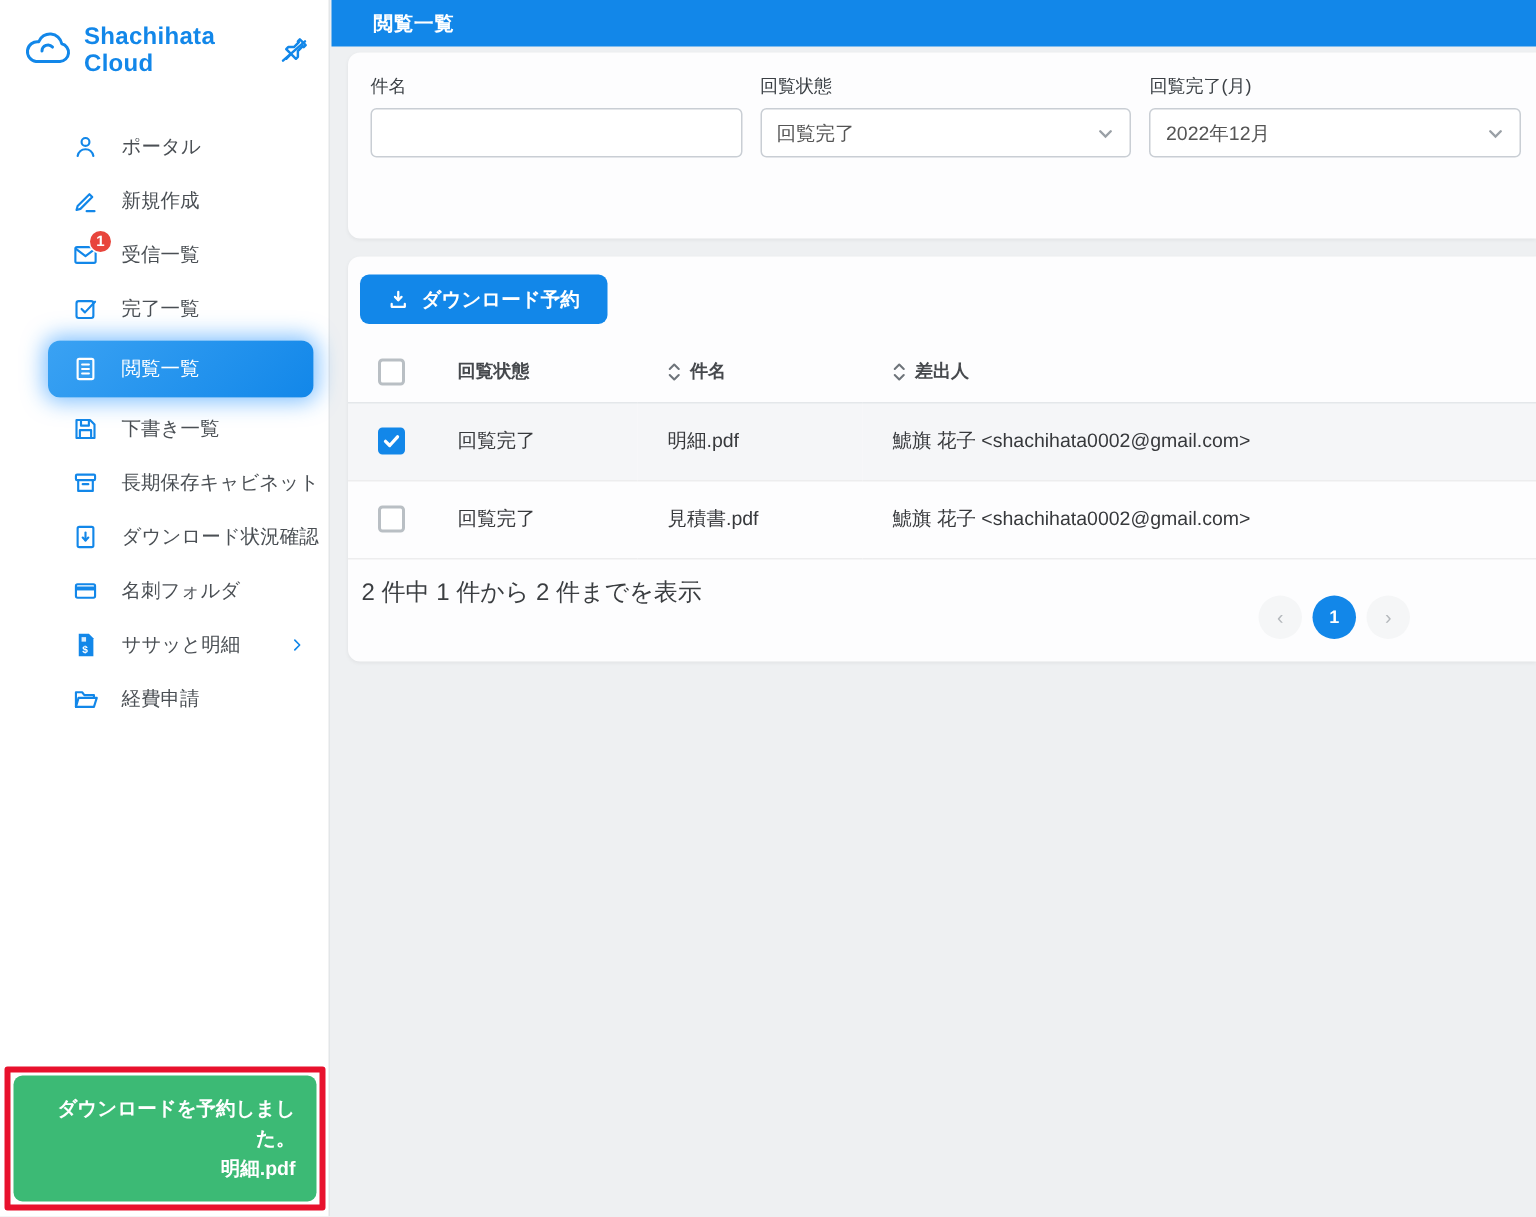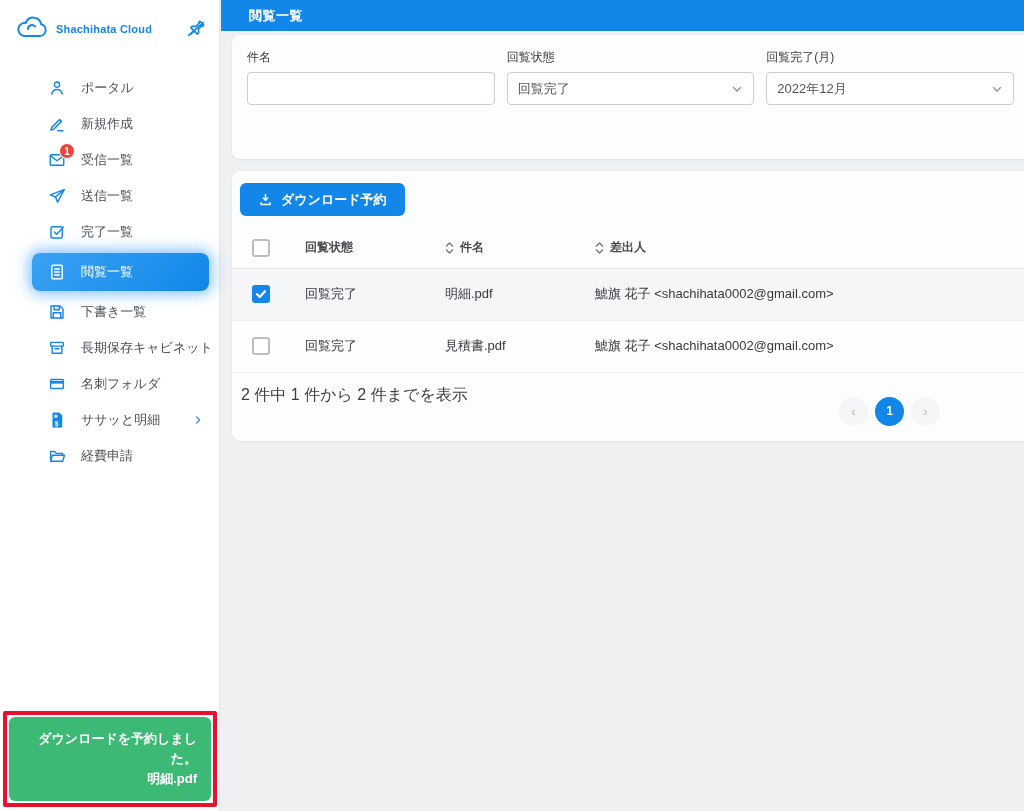--- a/index.html
+++ b/index.html
@@ -7,21 +7,21 @@
     font-family:"Liberation Sans","DejaVu Sans",sans-serif; background:#eef0f2; }
 
   .app { position:relative; width:1024px; height:811px; }
 
   
   .sidebar { position:absolute; left:0; top:0; width:220px; height:811px;
     background:#ffffff; border-right:1px solid #e3e6e8; z-index:1; }
   .logo-row { display:flex; align-items:center; padding:16px 12px 14px 16px; }
   .logo-icon { width:32px; height:26px; color:#1287e9; flex:0 0 auto; }
   .logo-icon svg { width:32px; height:26px; display:block; }
-  .logo-text { color:#1287e9; font-weight:bold; font-size:11px; margin-left:8px; flex:1; letter-spacing:.2px; }
+  .logo-text { color:#1287e9; font-weight:bold; font-size:16px; margin-left:8px; flex:1; letter-spacing:.2px; }
   .pin-icon { width:22px; height:22px; color:#1287e9; cursor:pointer; }
   .pin-icon svg { width:22px; height:22px; display:block; }
 
   .nav { margin-top:14px;padding-left:22px; }
   .nav-item { position:relative; display:flex; align-items:center; height:36px;
     padding:0 14px 0 26px; color:#4a4f54; font-size:13px; cursor:pointer; }
   .nav-icon { position:relative; width:18px; height:18px; color:#1287e9; flex:0 0 auto; }
   .nav-icon svg { width:18px; height:18px; display:block; }
   .nav-label { margin-left:15px; flex:1; white-space:nowrap; }
   .nav-chevron { width:14px; height:14px; color:#1287e9; }
@@ -143,29 +143,20 @@
               <rect x="3" y="5" width="18" height="14" rx="1.5"></rect>
               <path d="M3.5 6.5L12 13l8.5-6.5"></path>
             </svg>
             <span class="nav-badge">1</span>
           </span>
           <span class="nav-label">受信一覧</span>
         </div>
         <div class="nav-item">
           <span class="nav-icon">
             <svg viewBox="0 0 24 24" fill="none" stroke="currentColor" stroke-width="1.9" stroke-linecap="round" stroke-linejoin="round">
-              <path d="M21.5 3.5L3 10.5l7 2.8 2.8 7z"></path>
-              <path d="M10 13.3l11.5-9.8"></path>
-            </svg>
-          </span>
-          <span class="nav-label">送信一覧</span>
-        </div>
-        <div class="nav-item">
-          <span class="nav-icon">
-            <svg viewBox="0 0 24 24" fill="none" stroke="currentColor" stroke-width="1.9" stroke-linecap="round" stroke-linejoin="round">
               <rect x="4" y="5" width="15" height="15" rx="2"></rect>
               <path d="M8.5 12l3 3L20.5 5.5"></path>
             </svg>
           </span>
           <span class="nav-label">完了一覧</span>
         </div>
         <div class="nav-item active">
           <span class="nav-icon">
             <svg viewBox="0 0 24 24" fill="none" stroke="currentColor" stroke-width="1.9" stroke-linecap="round" stroke-linejoin="round">
               <rect x="5" y="3" width="14" height="18" rx="1.5"></rect>
@@ -188,20 +179,30 @@
         </div>
         <div class="nav-item">
           <span class="nav-icon">
             <svg viewBox="0 0 24 24" fill="none" stroke="currentColor" stroke-width="1.9" stroke-linecap="round" stroke-linejoin="round">
               <rect x="3.5" y="4.5" width="17" height="5" rx="1"></rect>
               <path d="M5.5 9.5V19h13V9.5"></path>
               <line x1="9.5" y1="13" x2="14.5" y2="13"></line>
             </svg>
           </span>
           <span class="nav-label">長期保存キャビネット</span>
+        </div>
+        <div class="nav-item">
+          <span class="nav-icon">
+            <svg viewBox="0 0 24 24" fill="none" stroke="currentColor" stroke-width="1.9" stroke-linecap="round" stroke-linejoin="round">
+              <rect x="5" y="3" width="14" height="18" rx="1.5"></rect>
+              <line x1="12" y1="8" x2="12" y2="15"></line>
+              <path d="M9.5 12.5L12 15l2.5-2.5"></path>
+            </svg>
+          </span>
+          <span class="nav-label">ダウンロード状況確認</span>
         </div>
         <div class="nav-item">
           <span class="nav-icon">
             <svg viewBox="0 0 24 24" fill="none" stroke="currentColor" stroke-width="1.9" stroke-linecap="round" stroke-linejoin="round">
               <rect x="3.5" y="6" width="17" height="12" rx="1.5"></rect>
               <rect x="3.5" y="8" width="17" height="3.5" fill="currentColor" stroke="none"></rect>
             </svg>
           </span>
           <span class="nav-label">名刺フォルダ</span>
         </div>

